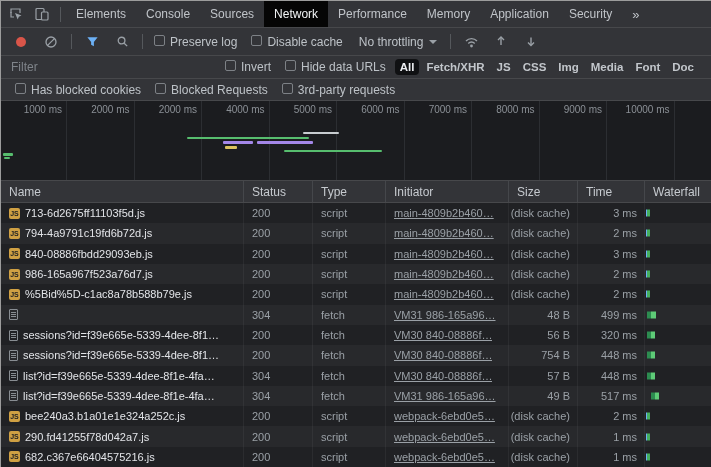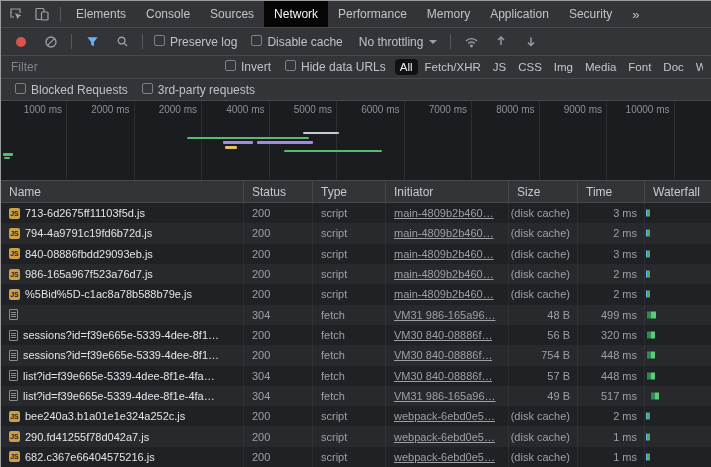--- a/index.html
+++ b/index.html
@@ -35,21 +35,21 @@
   .cb { width:11px; height:11px; border:1px solid #7d8186; border-radius:2px; margin-right:5px; background:transparent; flex:none; }
   .throttle { display:flex; align-items:center; font-size:12px; color:#bdc2c7; margin:0 8px; white-space:nowrap; flex:none; }
   .caret { width:0; height:0; border-left:4px solid transparent; border-right:4px solid transparent;
            border-top:4px solid #9aa0a6; margin-left:6px; }
   
   .filterbar { height:23px; flex:none; background:var(--bar); border-bottom:1px solid var(--border);
                display:flex; align-items:center; padding:0 8px; overflow:hidden; }
   .filter-input { width:198px; flex:none; background:transparent; border:none; outline:none;
                   color:#86efac; font-size:12px; font-family:"Liberation Sans",sans-serif; margin-right:12px; }
   .filter-input::placeholder { color:#7f848a; }
-  .pills { display:flex; align-items:flex-end; overflow:hidden; white-space:nowrap; flex:1; }
+  .pills { display:flex; align-items:flex-end; overflow:hidden; white-space:nowrap; flex:1;font-weight:bold; }
   .pill { padding:2px 5px; margin:0 1px; border-radius:4px; font-size:11.5px; color:#c2c6cb; flex:none; }
   .pill.active { background:#101113; color:#eef0f3; }
   
   .optionsbar { height:22px; flex:none; background:var(--bar); border-bottom:1px solid var(--border);
                 display:flex; align-items:center; padding:0 8px; overflow:hidden; }
   
   .overview { position:relative; height:80px; flex:none; background:#1b1c1f;
               border-bottom:1px solid var(--border); overflow:hidden; }
   .gridline { position:absolute; top:0; bottom:0; width:1px; background:#2c2e32; }
   .tick { position:absolute; top:3px; width:58px; text-align:right; font-size:10px; color:#8b9096; }
@@ -211,20 +211,24 @@
         <div class="pill">Media</div>
         <div class="pill">Font</div>
         <div class="pill">Doc</div>
         <div class="pill">WS</div>
       </div>
   </div>
 
   <div class="optionsbar">
       <div class="cb-group">
         <div class="cb"></div>
+        <div>Has blocked cookies</div>
+      </div>
+      <div class="cb-group">
+        <div class="cb"></div>
         <div>Blocked Requests</div>
       </div>
       <div class="cb-group">
         <div class="cb"></div>
         <div>3rd-party requests</div>
       </div>
     </div>
 
   <div class="overview">
       <div class="gridline" style="left: 65px;"></div>

